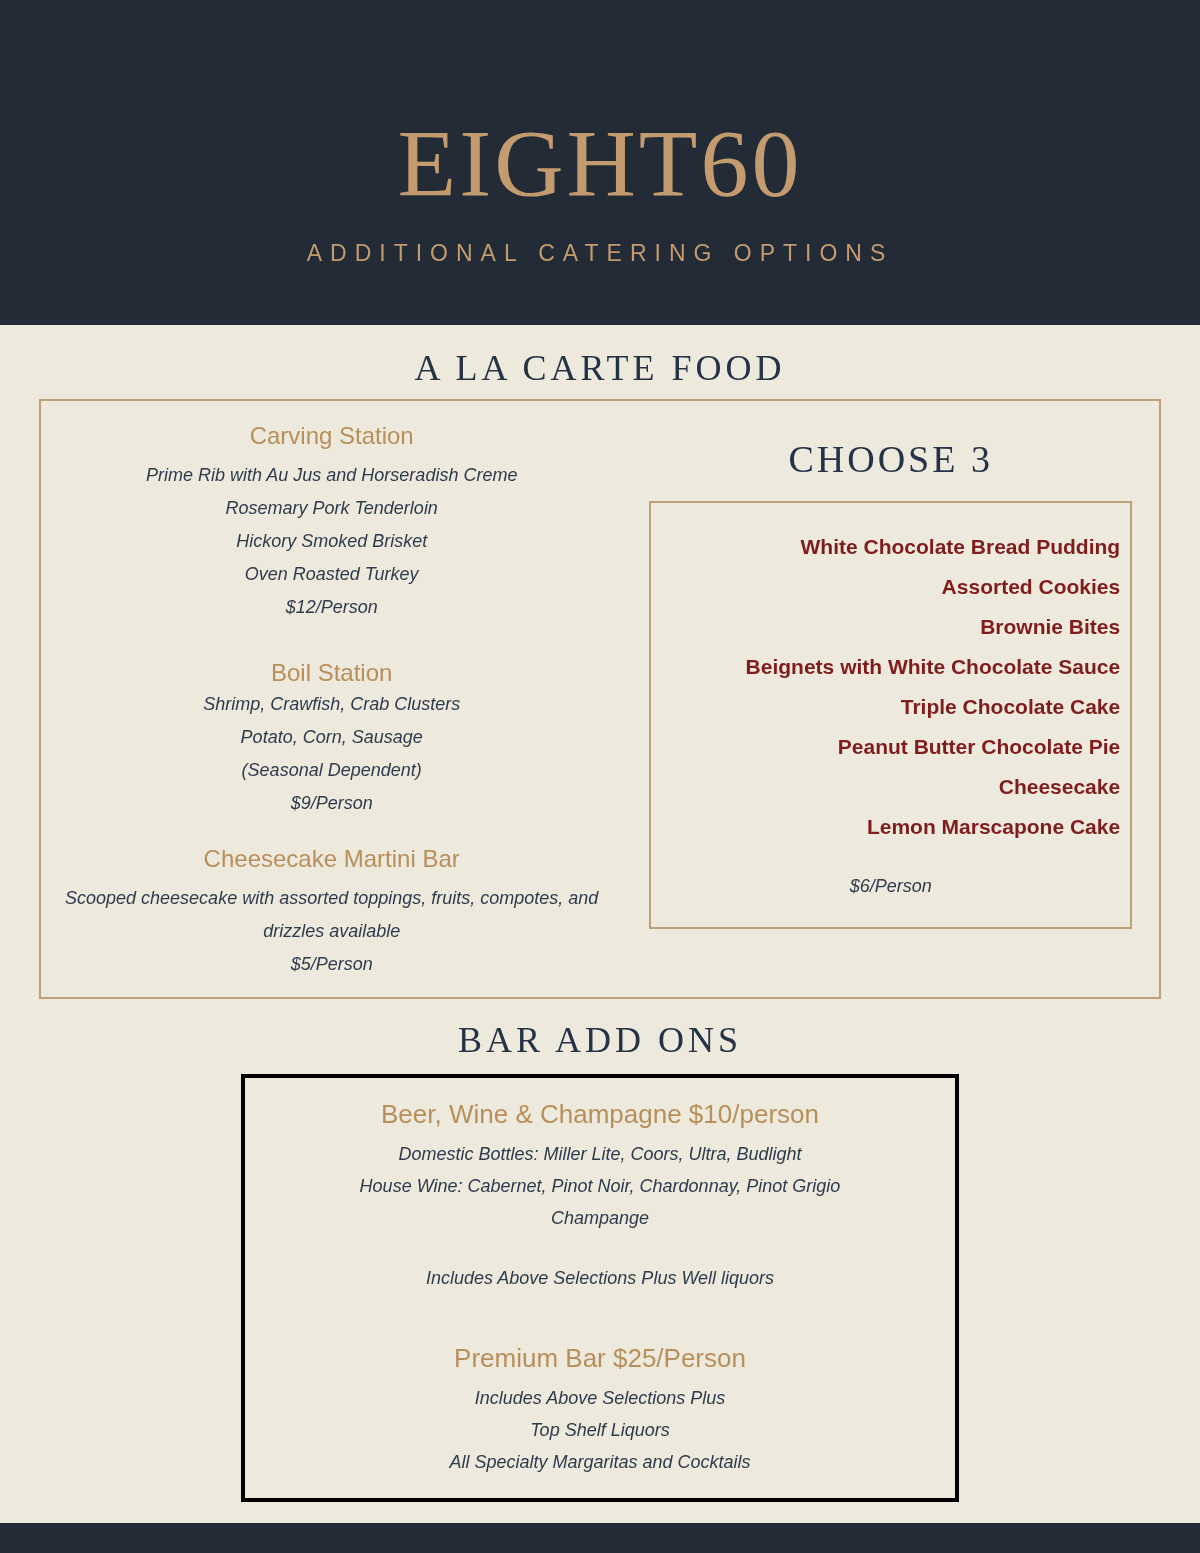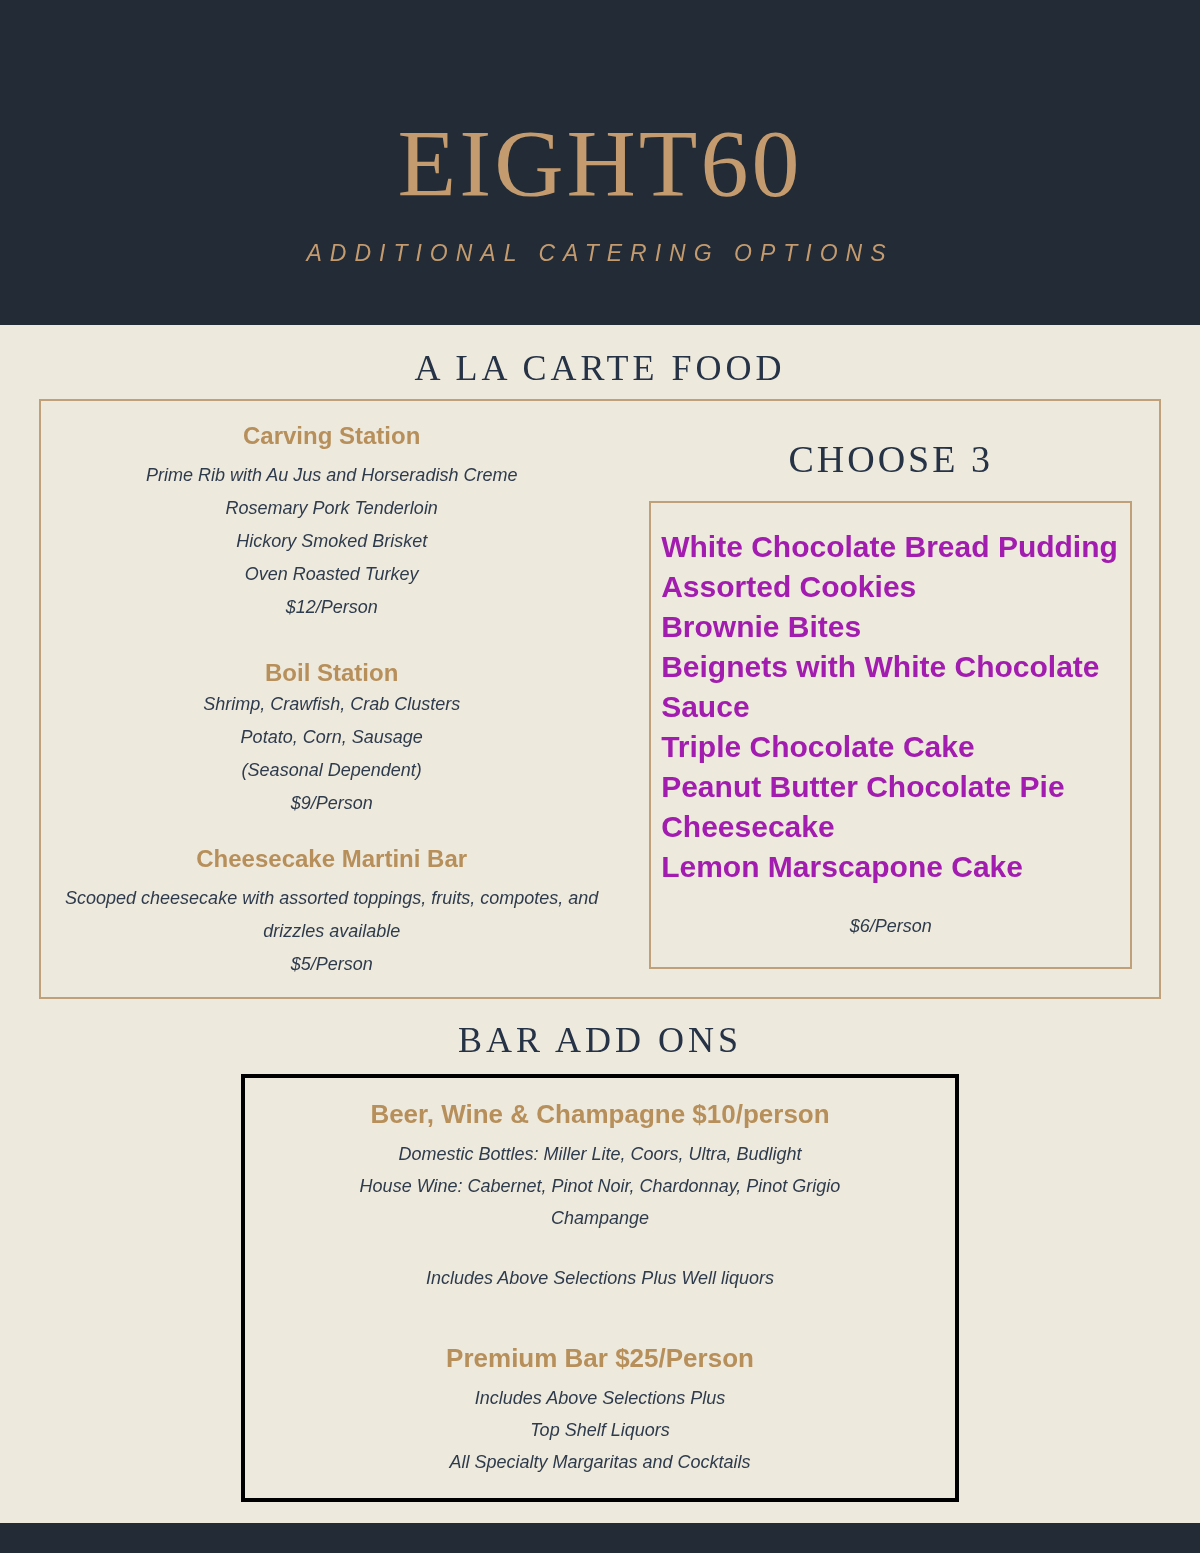--- a/index.html
+++ b/index.html
@@ -33,35 +33,34 @@
     color: #c49b6e;
     letter-spacing: 3px;
     line-height: 1;
   }
   .header-subtitle {
     margin-top: 28px;
     color: #c49b6e;
     font-size: 23px;
     letter-spacing: 8px;
     font-weight: normal;
-    font-style: italic;
   }
 
   
   .section-title {
     font-family: "Liberation Serif", serif;
     font-weight: normal;
     color: #263346;
     font-size: 36px;
     letter-spacing: 4px;
     text-align: center;
   }
   .gold-heading {
     color: #b78f5a;
-    font-weight: bold;
+    font-weight: normal;
     text-align: center;
   }
   .italic-line {
     color: #2e3b4c;
     font-style: italic;
     font-size: 18px;
     line-height: 33px;
     text-align: center;
   }
 
@@ -97,25 +96,25 @@
     font-size: 38px;
     letter-spacing: 3px;
   }
   .choose-box {
     width: 483px;
     margin: 20px auto 0 auto;
     border: 2px solid #bfa078;
     padding: 24px 10px 24px 10px;
   }
   .choose-item {
-    color: #a21caf;
+    color: #7f1d1d;
     font-weight: bold;
-    font-size: 30px;
+    font-size: 21px;
     line-height: 40px;
-    text-align: left;
+    text-align: right;
   }
   .choose-price { margin-top: 23px; }
 
   
   .bar-title { margin-top: 20px; }
   .bar-box {
     width: 718px;
     margin: 13px auto 0 auto;
     border: 4px solid #000000;
     padding: 20px 20px 20px 20px;

